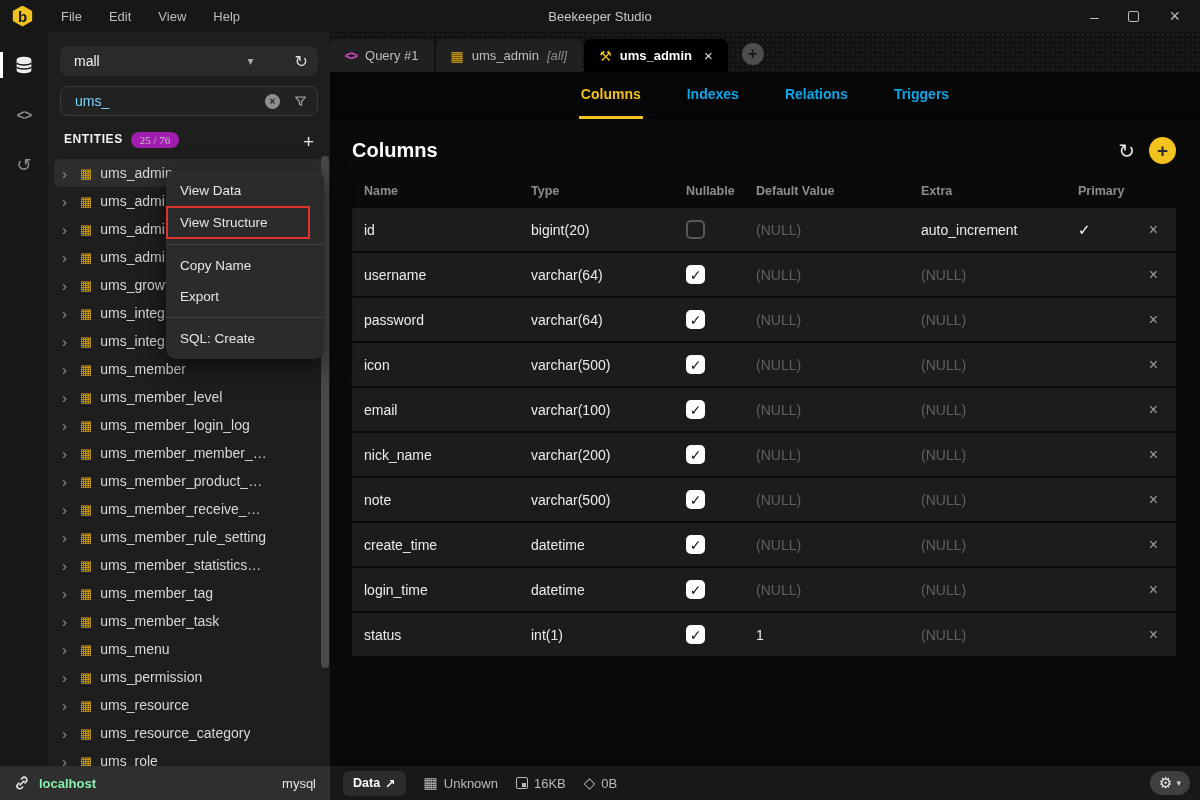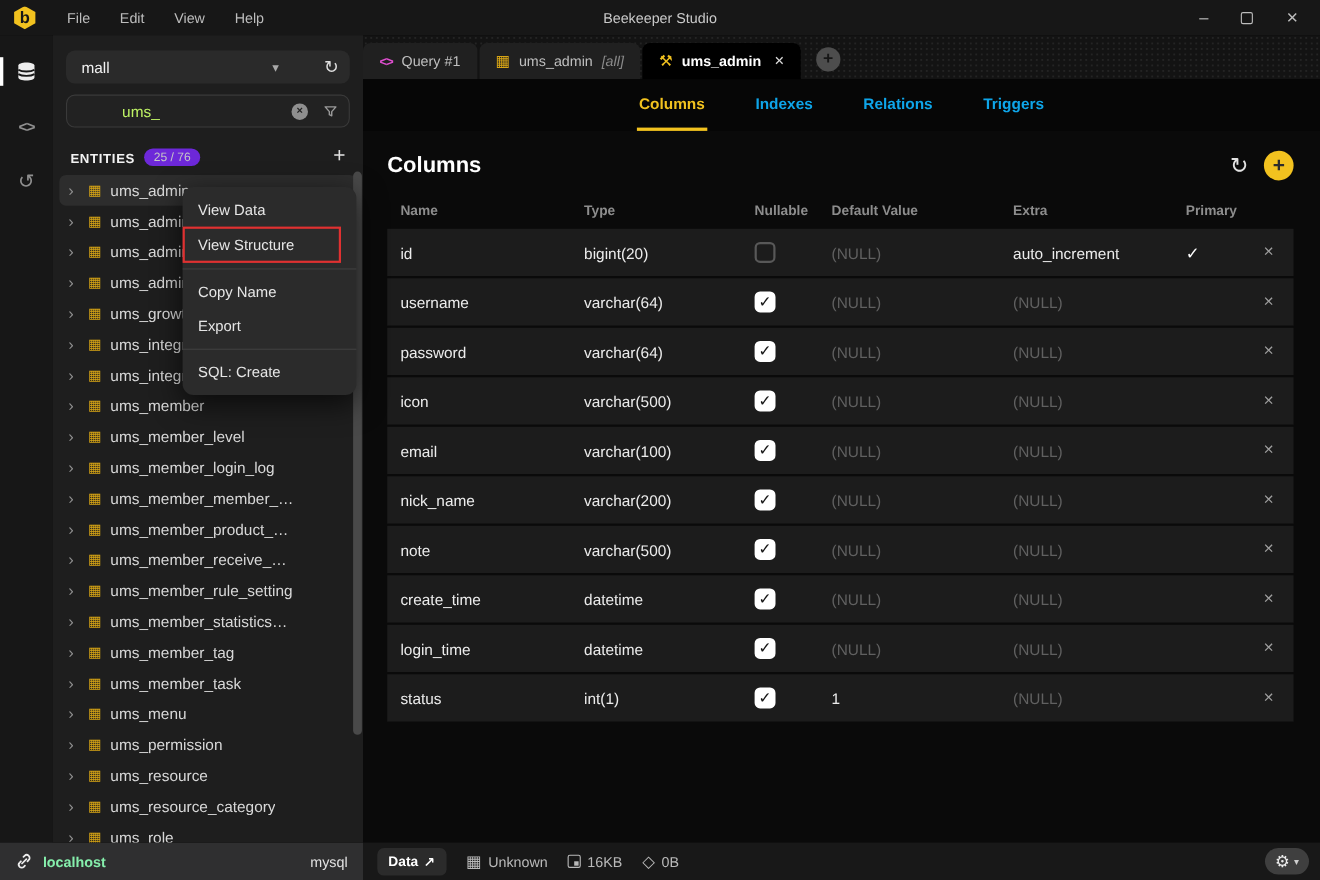--- a/index.html
+++ b/index.html
@@ -31,27 +31,27 @@
 
   
   .sidebar { width:282px; background:#1e1e1e; position:relative; display:flex; flex-direction:column; }
   .select-box { margin:14px 12px 0; height:30px; background:#2a2a2a; border-radius:8px;
                 display:flex; align-items:center; padding:0 10px 0 14px;gap:25px; }
   .select-value { font-size:14px; color:#f0f0f0; flex:1; }
   .caret { color:#a9a9a9; font-size:12px; margin-right:16px; }
   .mini-refresh { color:#dedede; font-size:16px; }
   .search-box { margin:10px 12px 0; height:30px; background:#222222; border:1px solid #3a3a3a; border-radius:8px;
                 display:flex; align-items:center; padding:0 10px 0 14px; }
-  .search-input { flex:1; background:transparent; border:none; outline:none; color:#bef264; font-size:14px;
-                  font-family:"Liberation Sans","DejaVu Sans",sans-serif; min-width:0;margin-left:36px; }
+  .search-input { flex:1; background:transparent; border:none; outline:none; color:#7dd3fc; font-size:14px;
+                  font-family:"Liberation Sans","DejaVu Sans",sans-serif; min-width:0; }
   .clear-btn { width:15px; height:15px; border-radius:50%; background:#8f8f8f; color:#222; font-size:10px;
                display:flex; align-items:center; justify-content:center; margin-right:14px; font-weight:bold; }
-  .entities-head { display:flex; align-items:flex-end; padding:16px 16px 6px 16px; }
+  .entities-head { display:flex; align-items:flex-start; padding:16px 16px 6px 16px; }
   .entities-label { font-size:12px; font-weight:bold; letter-spacing:.6px; color:#f2f2f2; }
-  .entities-badge { margin-left:8px; background:#6d28d9; color:#c6c6c6; font-size:11px; padding:2px 9px; border-radius:9px; }
+  .entities-badge { margin-left:8px; background:#a21caf; color:#c6c6c6; font-size:11px; padding:2px 9px; border-radius:9px;font-family:Liberation Serif, serif; }
   .entities-add { margin-left:auto; color:#e0e0e0; font-size:19px; line-height:1; }
   .entity-list { flex:1; overflow:hidden; padding:2px 6px 0; }
   .entity-item { height:28px; display:flex; align-items:center; gap:8px; padding:0 8px; border-radius:6px; }
   .entity-item.selected { background:#2d2d2d; }
   .entity-chevron { color:#909090; font-size:15px; width:10px; flex:none; }
   .entity-icon { color:#d8a515; font-size:13px; flex:none; }
   .entity-label { font-size:14px; color:#d8d8d8; white-space:nowrap; overflow:hidden; text-overflow:ellipsis; max-width:168px; }
   .side-scroll { position:absolute; right:1px; top:124px; width:8px; height:512px; background:#494949; border-radius:4px; }
 
   

